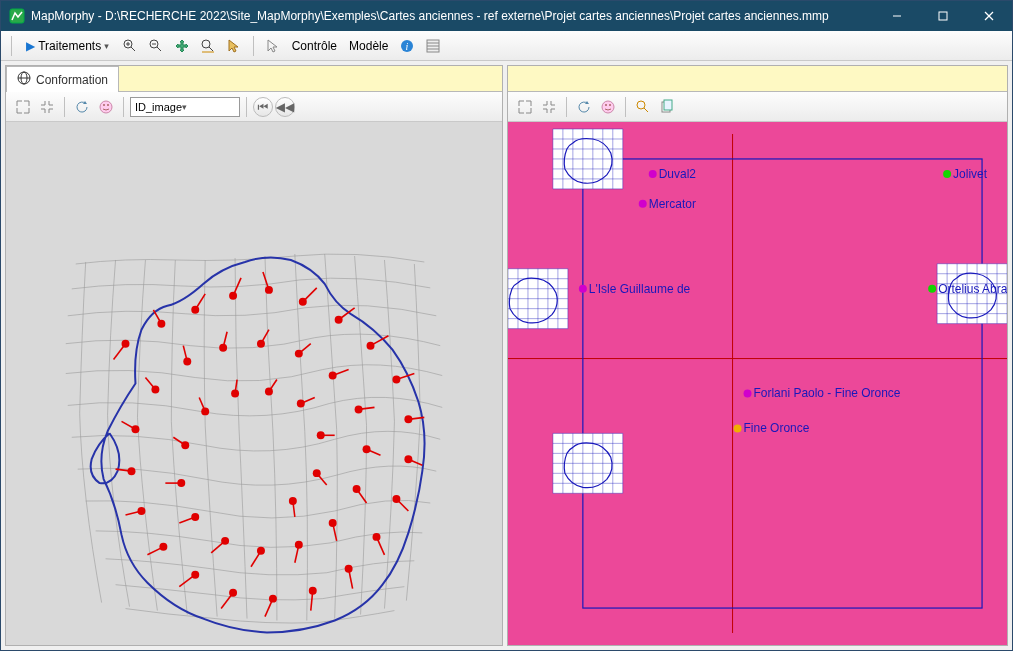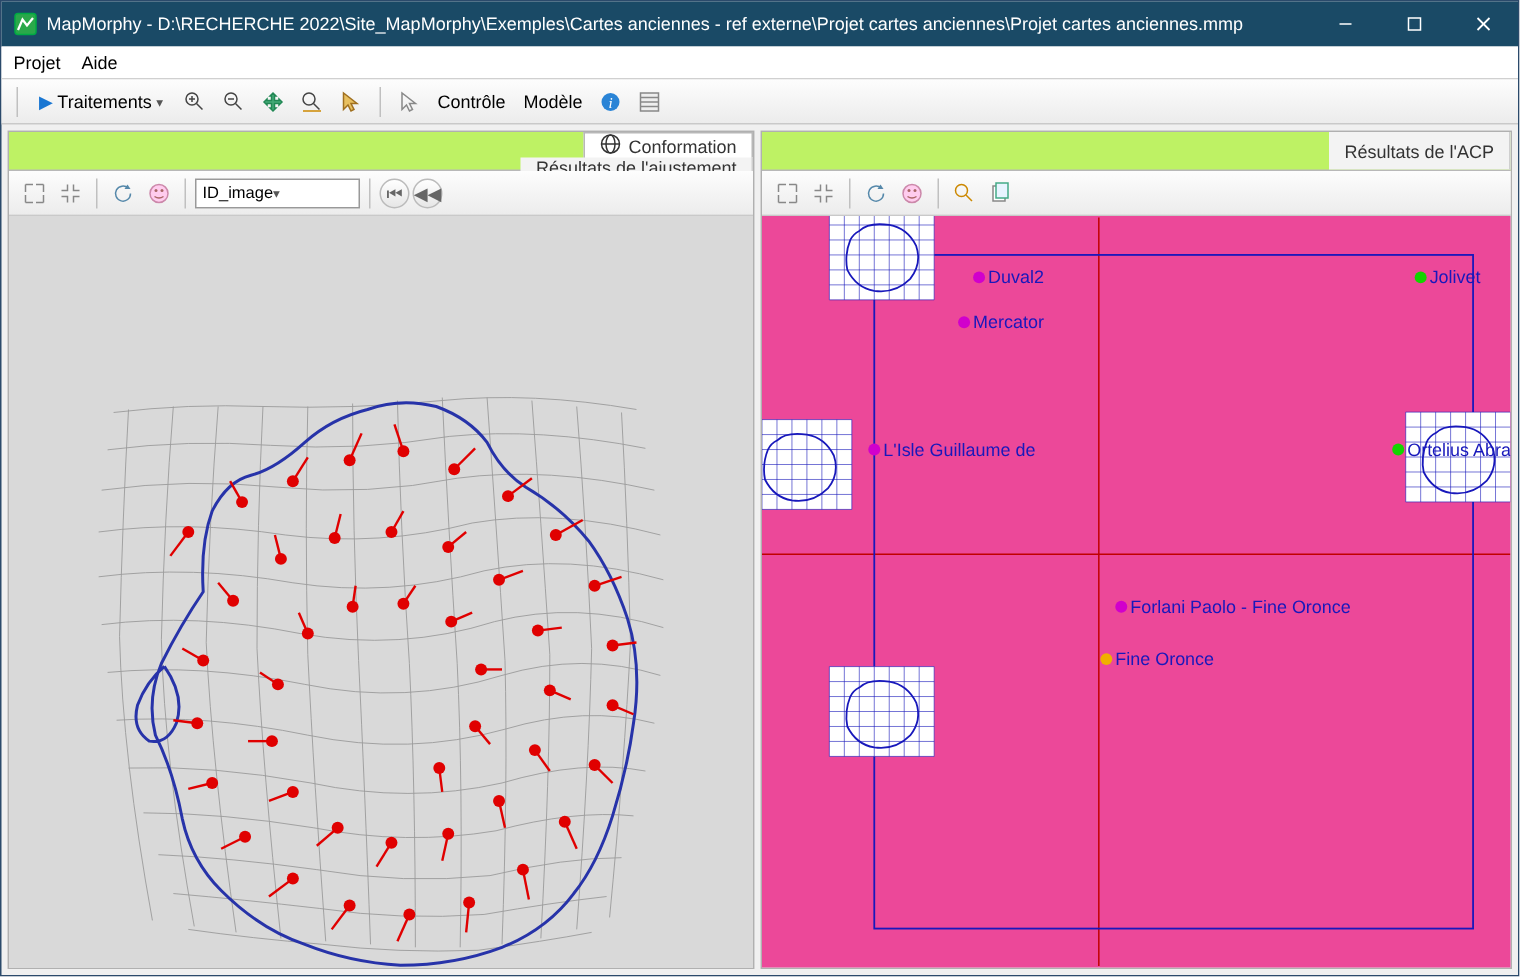--- a/index.html
+++ b/index.html
@@ -17,21 +17,21 @@
   .tbtn { width: 22px; height: 22px; display: flex; align-items: center; justify-content: center; border-radius: 2px; }
   .tbtn svg { width: 16px; height: 16px; }
   .traitements { display: flex; align-items: center; gap: 3px; padding: 0 6px; height: 22px; border-radius: 2px; }
   .play { color: #1976d2; }
   .dropdown-caret { font-size: 9px; color: #555; }
   .toolbar .label { color: #000; padding: 0 4px; }
   .spacer { flex: 1; }
   .coordbox { width: 150px; height: 20px; background: #fff; border: 1px solid #999; padding: 0 4px; display: flex; align-items: center; font-size: 11px; }
   .client { flex: 1; display: flex; gap: 4px; padding: 4px; min-height: 0; }
   .panel { flex: 1; display: flex; flex-direction: column; background: #fff; border: 1px solid #b0b0b0; min-width: 0; }
-  .tabstrip { height: 26px; display: flex; align-items: flex-end; background: #bef264; border-bottom: 1px solid #b8b8b8; flex-direction: column; }
+  .tabstrip { height: 26px; display: flex; align-items: flex-end; background: #fef9c3; border-bottom: 1px solid #b8b8b8; }
   .tab { height: 26px; padding: 0 10px; display: flex; align-items: center; gap: 5px; border-right: 1px solid #cfcfcf; background: #f3f3f3; color: #333; }
   .tab.active { background: #fff; border-top: 1px solid #b8b8b8; border-right: 1px solid #b8b8b8; border-left: 1px solid #b8b8b8; margin-bottom: -1px; }
   .tab svg { width: 14px; height: 14px; }
   .paneltool { height: 30px; background: linear-gradient(#fdfdfd,#ececec); border-bottom: 1px solid #c9c9c9; display: flex; align-items: center; padding: 0 6px; gap: 2px; }
   .paneltool .sep { width: 1px; height: 20px; background: #c0c0c0; margin: 0 4px; }
   .combo { width: 110px; height: 20px; background: #fff; border: 1px solid #999; display: flex; align-items: center; padding: 0 4px; font-size: 11px; }
   .combo .caret { font-size: 9px; color: #555; }
   .roundbtn { width: 20px; height: 20px; border-radius: 50%; border: 1px solid #bbb; background: linear-gradient(#fff,#e6e6e6); display: flex; align-items: center; justify-content: center; color: #666; }
   .panelbody { flex: 1; position: relative; overflow: hidden; }
   .panelbody.left { background: #d9d9d9; }
@@ -66,24 +66,20 @@
         </div>
       <div class="winbtn close">
           <svg width="10" height="10">
             <line x1="1" y1="1" x2="9" y2="9" stroke="#fff" stroke-width="1.2"></line>
             <line x1="9" y1="1" x2="1" y2="9" stroke="#fff" stroke-width="1.2"></line>
           </svg>
         </div>
     </div>
   </div>
 
-  <div class="menubar">
-    <span>Projet</span>
-    <span>Aide</span>
-  </div>
 
   <div class="toolbar">
     <div class="sep"></div>
     <div class="traitements">
       <span class="play">▶</span>
       <span>Traitements</span>
       <span class="dropdown-caret">▾</span>
     </div>
     <div class="tbtn">
         <svg viewBox="0 0 16 16">
@@ -146,23 +142,20 @@
 
     <div class="panel left">
       <div class="tabstrip">
         <div class="tab active">
           <span><svg viewBox="0 0 14 14">
                 <circle cx="7" cy="7" r="6" fill="none" stroke="#333"></circle>
                 <ellipse cx="7" cy="7" rx="3" ry="6" fill="none" stroke="#333"></ellipse>
                 <line x1="1" y1="7" x2="13" y2="7" stroke="#333"></line>
               </svg></span>
           <span>Conformation</span>
-        </div>
-        <div class="tab">
-          <span>Résultats de l'ajustement</span>
         </div>
       </div>
       <div class="paneltool">
         <div class="tbtn">
             <svg viewBox="0 0 16 16">
               <path d="M2 2h5M2 2v5M14 2h-5M14 2v5M2 14h5M2 14v-5M14 14h-5M14 14v-5" stroke="#888" fill="none"></path>
             </svg>
           </div>
         <div class="tbtn">
             <svg viewBox="0 0 16 16">
@@ -321,23 +314,20 @@
             <circle cx="316" cy="302" r="4"></circle>
               <circle cx="312" cy="340" r="4"></circle>
               <circle cx="288" cy="368" r="4"></circle>
           </g>
         </svg>
       </div>
     </div>
 
     <div class="panel right">
       <div class="tabstrip">
-        <div class="tab">
-          <span>Résultats de l'ACP</span>
-        </div>
       </div>
       <div class="paneltool">
         <div class="tbtn">
             <svg viewBox="0 0 16 16">
               <path d="M2 2h5M2 2v5M14 2h-5M14 2v5M2 14h5M2 14v-5M14 14h-5M14 14v-5" stroke="#888" fill="none"></path>
             </svg>
           </div>
         <div class="tbtn">
             <svg viewBox="0 0 16 16">
               <path d="M6 2v4h-4M10 2v4h4M6 14v-4h-4M10 14v-4h4" stroke="#888" fill="none"></path>

